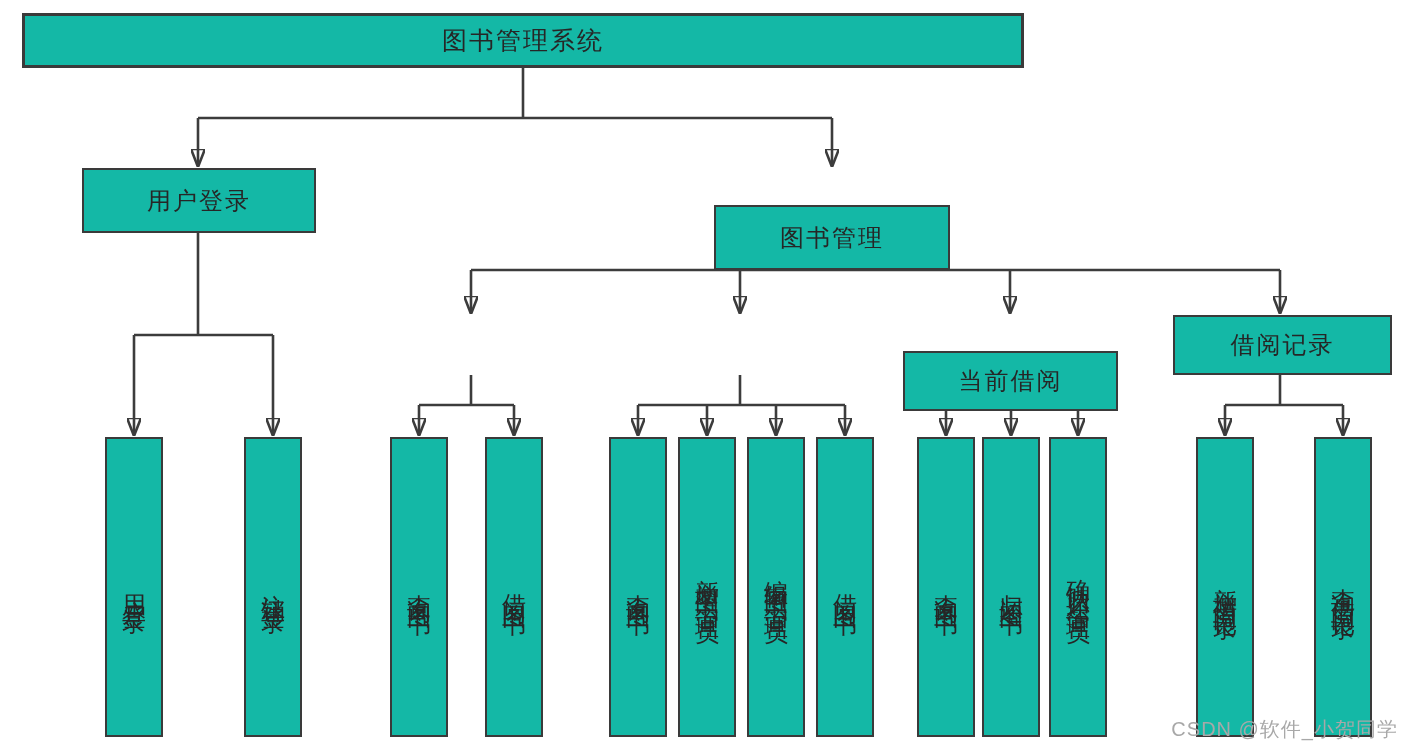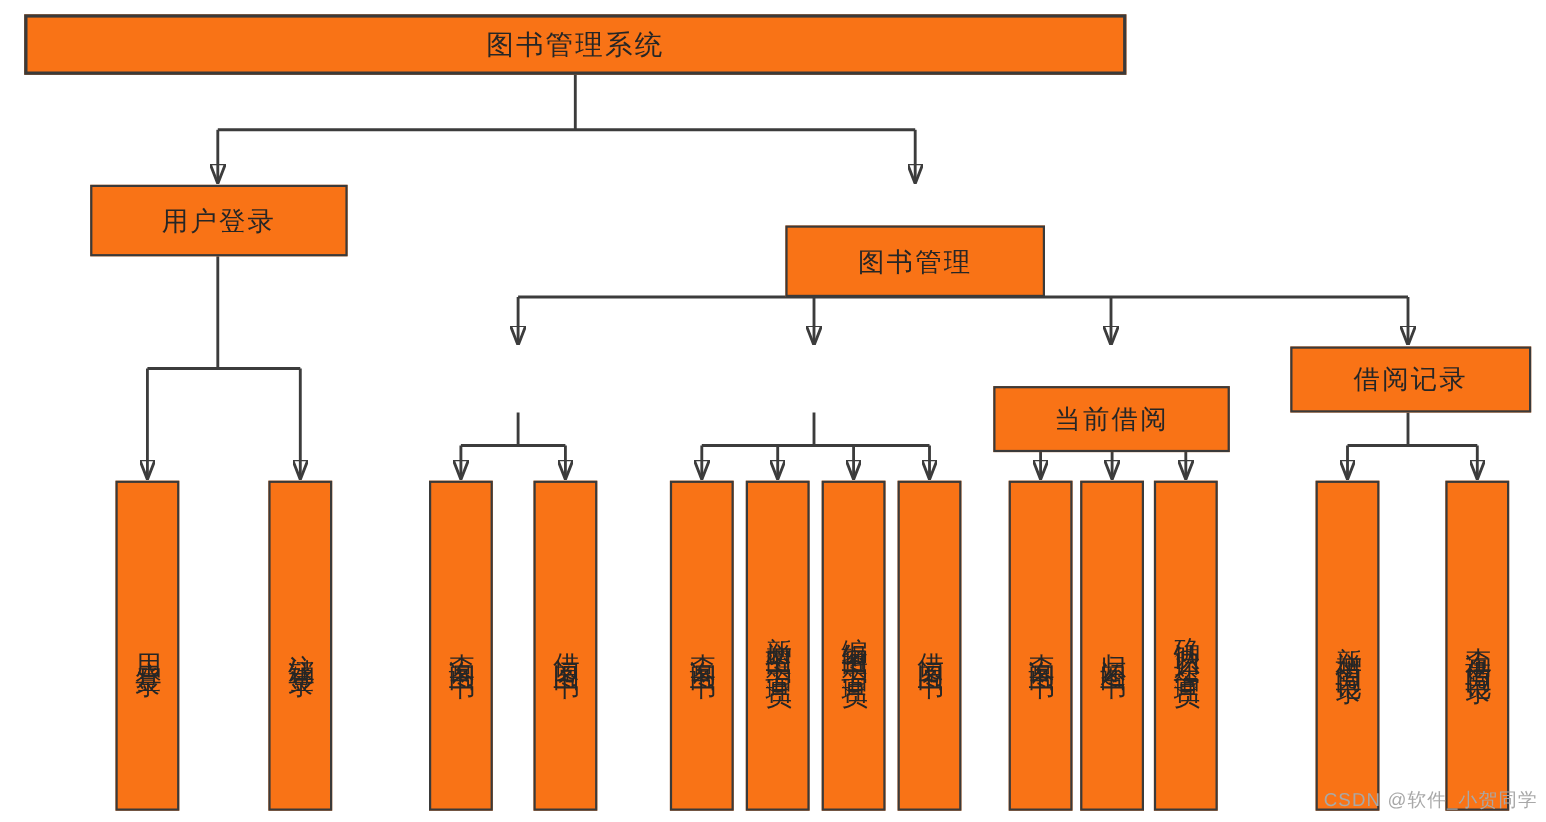--- a/index.html
+++ b/index.html
@@ -25,21 +25,21 @@
   }
   .connectors path,
   .connectors line {
     stroke: #3c3c3c;
     stroke-width: 2.6;
     fill: none;
   }
   .node {
     position: absolute;
     box-sizing: border-box;
-    background: #f97316;
+    background: #14b8a6;
     border: 2.5px solid #3a3a3a;
     display: flex;
     align-items: center;
     justify-content: center;
     color: #262626;
     text-align: right;
   }
   .node.root {
     border-width: 3px;
     font-size: 25px;
@@ -59,21 +59,21 @@
     text-orientation: mixed;
     font-size: 24px;
     letter-spacing: 6px;
     line-height: 1;
     white-space: nowrap;
   }
   .watermark {
     position: absolute;
     right: 7px;
     top: 716px;
-    font-size: 17px;
+    font-size: 20px;
     color: #a8a8a8;
     letter-spacing: 1px;
     white-space: nowrap;
   }
 </style>
 </head>
 <body>
 
 <div class="canvas">
 

